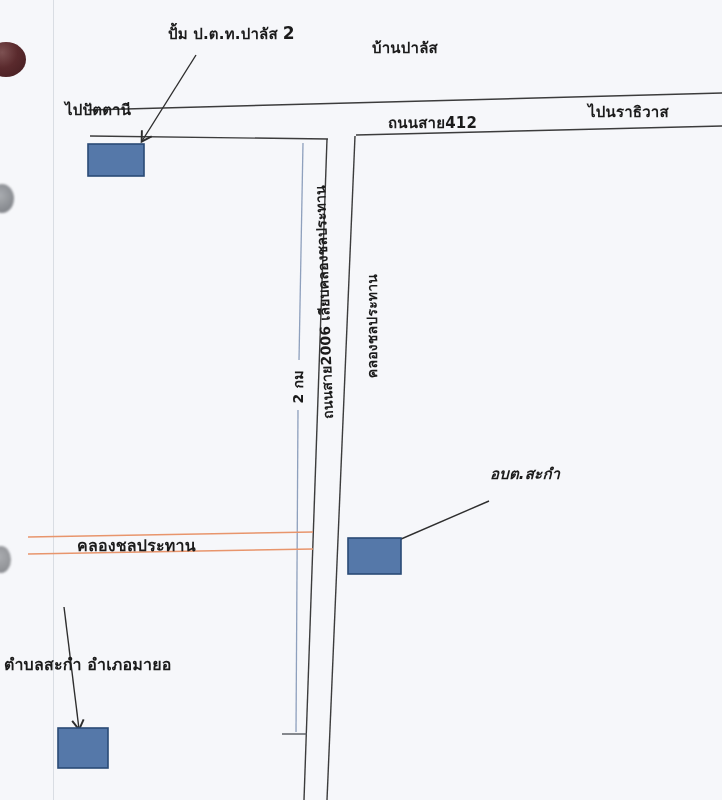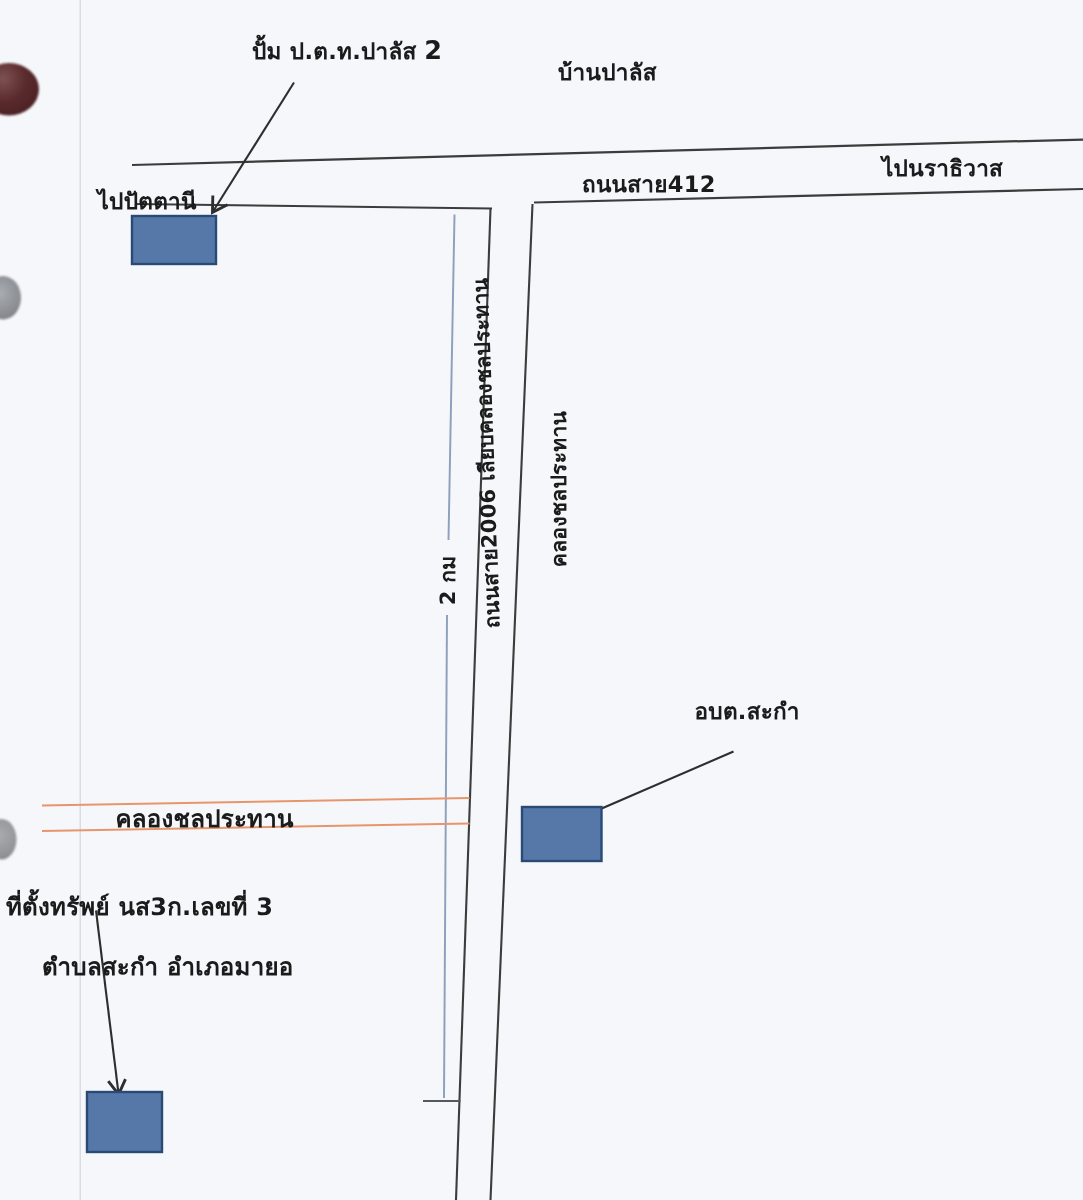--- a/index.html
+++ b/index.html
@@ -94,33 +94,32 @@
     <rect x="348" y="538" width="53" height="36" stroke="#2a4a76" stroke-width="1.6" fill="#5578a9"></rect>
     <rect x="58" y="728" width="50" height="40" stroke="#2a4a76" stroke-width="1.6" fill="#5578a9"></rect>
   </svg>
 
   <div class="lbl" style="left:168px; top:22px;">
     <span>ปั้ม ป.ต.ท.ปาลัส</span><span class="gas-num">2</span>
   </div>
 
   <div class="lbl" style="left:372px; top:36px;">บ้านปาลัส</div>
 
-  <div class="lbl" style="left:65px; top:122px;font-family:Liberation Serif, serif;">ไปปัตตานี</div>
+  <div class="lbl" style="left:65px; top:98px;font-family:Liberation Serif, serif;">ไปปัตตานี</div>
 
   <div class="lbl" style="left:388px; top:111px;">ถนนสาย412</div>
 
   <div class="lbl" style="left:588px; top:100px;">ไปนราธิวาส</div>
 
   <div class="lbl rot" style="left:194px; top:291px; width:260px; transform:rotate(-92deg); font-size:14px;">ถนนสาย2006 เลียบคลองชลประทาน</div>
 
   <div class="lbl rot" style="left:312px; top:315px; width:120px; transform:rotate(-90deg); font-size:14px;">คลองชลประทาน</div>
 
   <div class="lbl rot" style="left:273px; top:376px; width:50px; transform:rotate(-90deg); font-size:14px;">2 กม</div>
 
-  <div class="lbl" style="left:463px; top:462px;">อบต.สะกำ</div>
+  <div class="lbl" style="left:490px; top:462px;font-style:italic;">อบต.สะกำ</div>
 
   <div class="lbl big" style="left:77px; top:533px;">คลองชลประทาน</div>
 
-  <div class="lbl big" style="left:4px; top:592px;">ที่ตั้งทรัพย์ นส3ก.เลขที่ 3</div>
 
-  <div class="lbl big" style="left:4px; top:632px;margin-left:24px;">ตำบลสะกำ อำเภอมายอ</div>
+  <div class="lbl big" style="left:4px; top:652px;">ตำบลสะกำ อำเภอมายอ</div>
 
 </div>
 
 </body></html>

